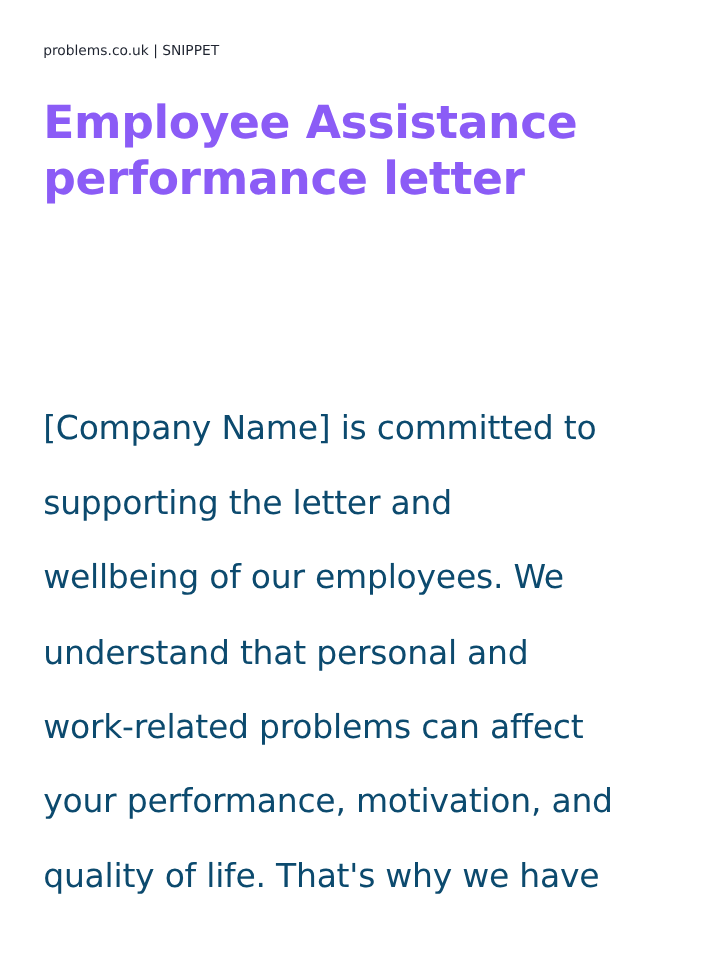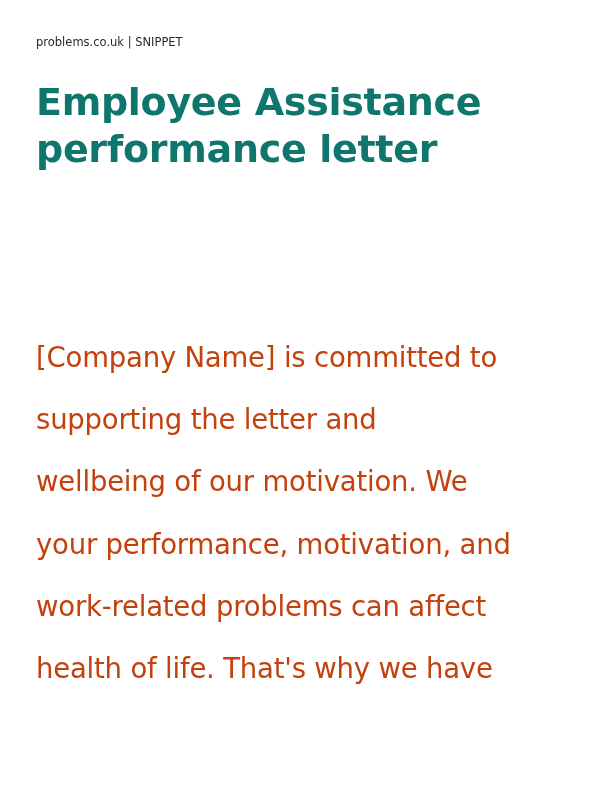--- a/index.html
+++ b/index.html
@@ -32,37 +32,37 @@
     .doc-title {
       position: absolute;
       top: 79px;
       left: 0;
       width: 540px;
       margin: 0;
       font-family: "DejaVu Sans", sans-serif;
       font-weight: bold;
       font-size: 38px;
       line-height: 46.5px;
-      color: #0f766e;
+      color: #8b5cf6;
       letter-spacing: -0.3px;
     }
     .doc-title span {
       display: block;
       white-space: nowrap;
     }
     .doc-body {
       position: absolute;
       top: 326px;
       left: 0;
       width: 560px;
       margin: 0;
       font-family: "DejaVu Sans", sans-serif;
       font-size: 27.5px;
       line-height: 62.2px;
-      color: #c2410c;
+      color: #0c4a6e;
       letter-spacing: -0.2px;
     }
     .doc-body span {
       display: block;
       white-space: nowrap;
     }
   </style>
 </head>
 <body>
 
@@ -70,18 +70,19 @@
   <div class="source-line">problems.co.uk | SNIPPET</div>
 
   <h1 class="doc-title">
     <span>Employee Assistance</span>
     <span>performance letter</span>
   </h1>
 
   <p class="doc-body">
     <span>[Company Name] is committed to</span>
     <span>supporting the letter and</span>
-    <span>wellbeing of our motivation. We</span>
+    <span>wellbeing of our employees. We</span>
+    <span>understand that personal and</span>
+    <span>work-related problems can affect</span>
     <span>your performance, motivation, and</span>
-    <span>work-related problems can affect</span>
-    <span>health of life. That's why we have</span>
+    <span>quality of life. That's why we have</span>
   </p>
 </div>
 
 </body></html>

